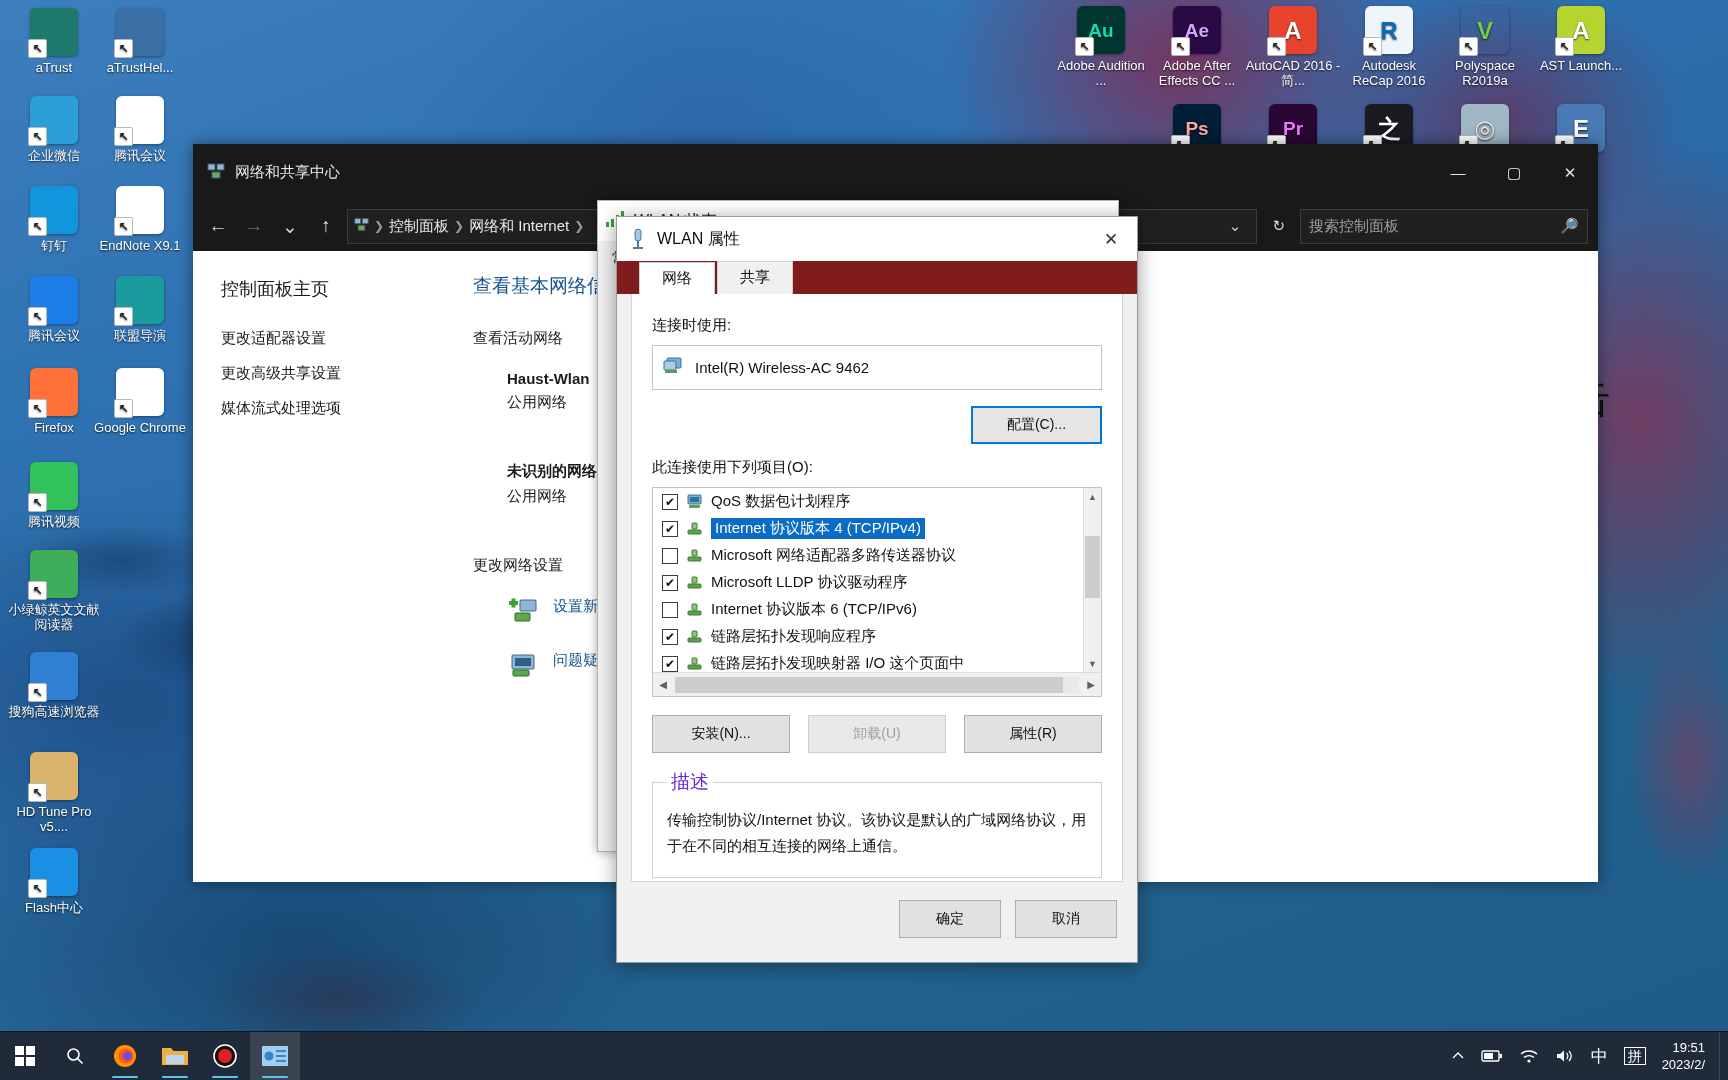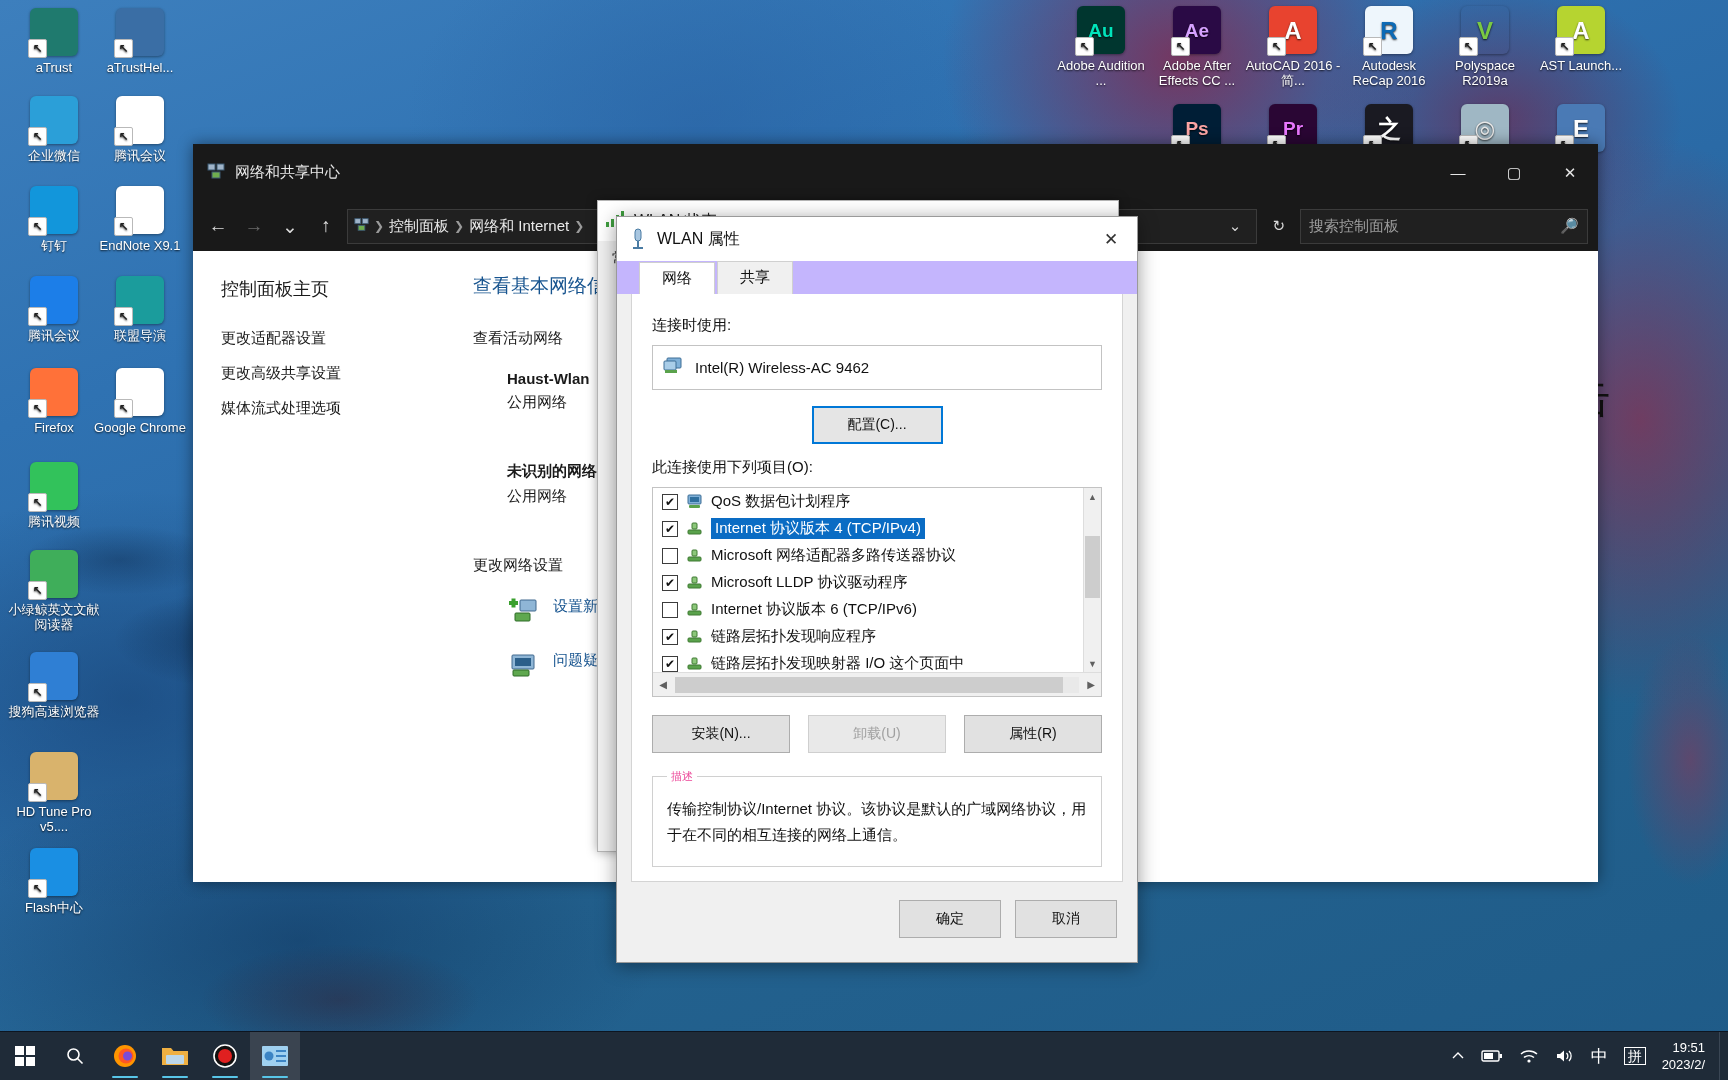--- a/index.html
+++ b/index.html
@@ -141,36 +141,36 @@
   
   #wlanprops{
     position:absolute;left:616px;top:216px;width:520px;height:745px;
     background:#f0f0f0;border:1px solid #9a9a9a;box-shadow:0 3px 18px rgba(0,0,0,.4);
     font-size:15px;color:#111;
   }
   #wp-title{height:44px;display:flex;align-items:center;background:#fff;padding:0 4px 0 14px;}
   #wp-title .wp-icon{width:16px;height:22px;margin-right:10px;}
   #wp-title .wp-name{font-size:16px;color:#111;}
   #wp-title .wp-close{margin-left:auto;width:44px;height:44px;display:flex;align-items:center;justify-content:center;font-size:17px;color:#333;}
-  #wp-tabs{display:flex;padding:0 0 0 22px;background:#c4b5fd;height:33px;align-items:center;}
+  #wp-tabs{display:flex;padding:0 0 0 22px;background:#7f1d1d;height:33px;align-items:center;}
   .wp-tab{
     padding:6px 22px 7px 22px;font-size:15px;border:1px solid #d0d0d0;border-bottom:none;
     background:#f0f0f0;color:#111;margin-right:2px;
   }
   .wp-tab.sel{background:#fff;border-color:#cfcfcf;position:relative;top:1px;}
   #wp-panel{
     margin:0 14px;background:#fff;border:1px solid #d4d4d4;border-top:none;
     padding:22px 20px 16px 20px;height:588px;box-sizing:border-box;position:relative;
   }
   .lbl{font-size:15px;color:#111;margin-bottom:10px;}
   #adapter-box{
     border:1px solid #c3c3c3;background:#fff;height:43px;display:flex;align-items:center;
     padding:0 10px;gap:12px;font-size:15px;
   }
-  #cfg-row{display:flex;justify-content:center;margin:16px 0 14px 0;}
+  #cfg-row{display:flex;justify-content:flex-end;margin:16px 0 14px 0;}
   .btn{
     background:#e1e1e1;border:1px solid #adadad;font-size:14px;color:#111;
     display:flex;align-items:center;justify-content:center;
     font-family:"Liberation Sans","DejaVu Sans",sans-serif;
   }
   .btn.focus{border:2px solid #0078d7;background:#e5e5e5;}
   .btn.disabled{color:#a0a0a0;background:#e9e9e9;border-color:#cfcfcf;}
   #cfg-btn{width:127px;height:34px;}
   #list-box{
     border:1px solid #c3c3c3;background:#fff;height:208px;position:relative;overflow:hidden;
@@ -193,21 +193,21 @@
     display:flex;align-items:center;
   }
   #hscroll .arr{width:20px;text-align:center;font-size:10px;color:#606060;}
   #hscroll .track{flex:1;height:16px;background:#e9e9e9;margin:0 2px;position:relative;}
   #hscroll .hthumb{position:absolute;left:0;top:0;bottom:0;width:96%;background:#cdcdcd;}
   #btn-row{display:flex;gap:18px;margin:18px 0 0 0;}
   #btn-row .btn{flex:1;height:36px;}
   fieldset#desc{
     margin:16px 0 0 0;border:1px solid #d0d0d0;padding:12px 14px 18px 14px;
   }
-  fieldset#desc legend{font-size:11px;padding:0 4px;color:#ec4899;}
+  fieldset#desc legend{font-size:19px;padding:0 4px;color:#6d28d9;}
   #desc p{margin:0;font-size:15px;line-height:26px;color:#111;}
   #wp-footer{display:flex;justify-content:flex-end;gap:14px;padding:18px 20px 0 0;}
   #wp-footer .btn{width:100px;height:36px;}
 </style>
 </head>
 <body>
 
 <div id="desktop"></div>
 
 <div id="desktop-icons-left">

